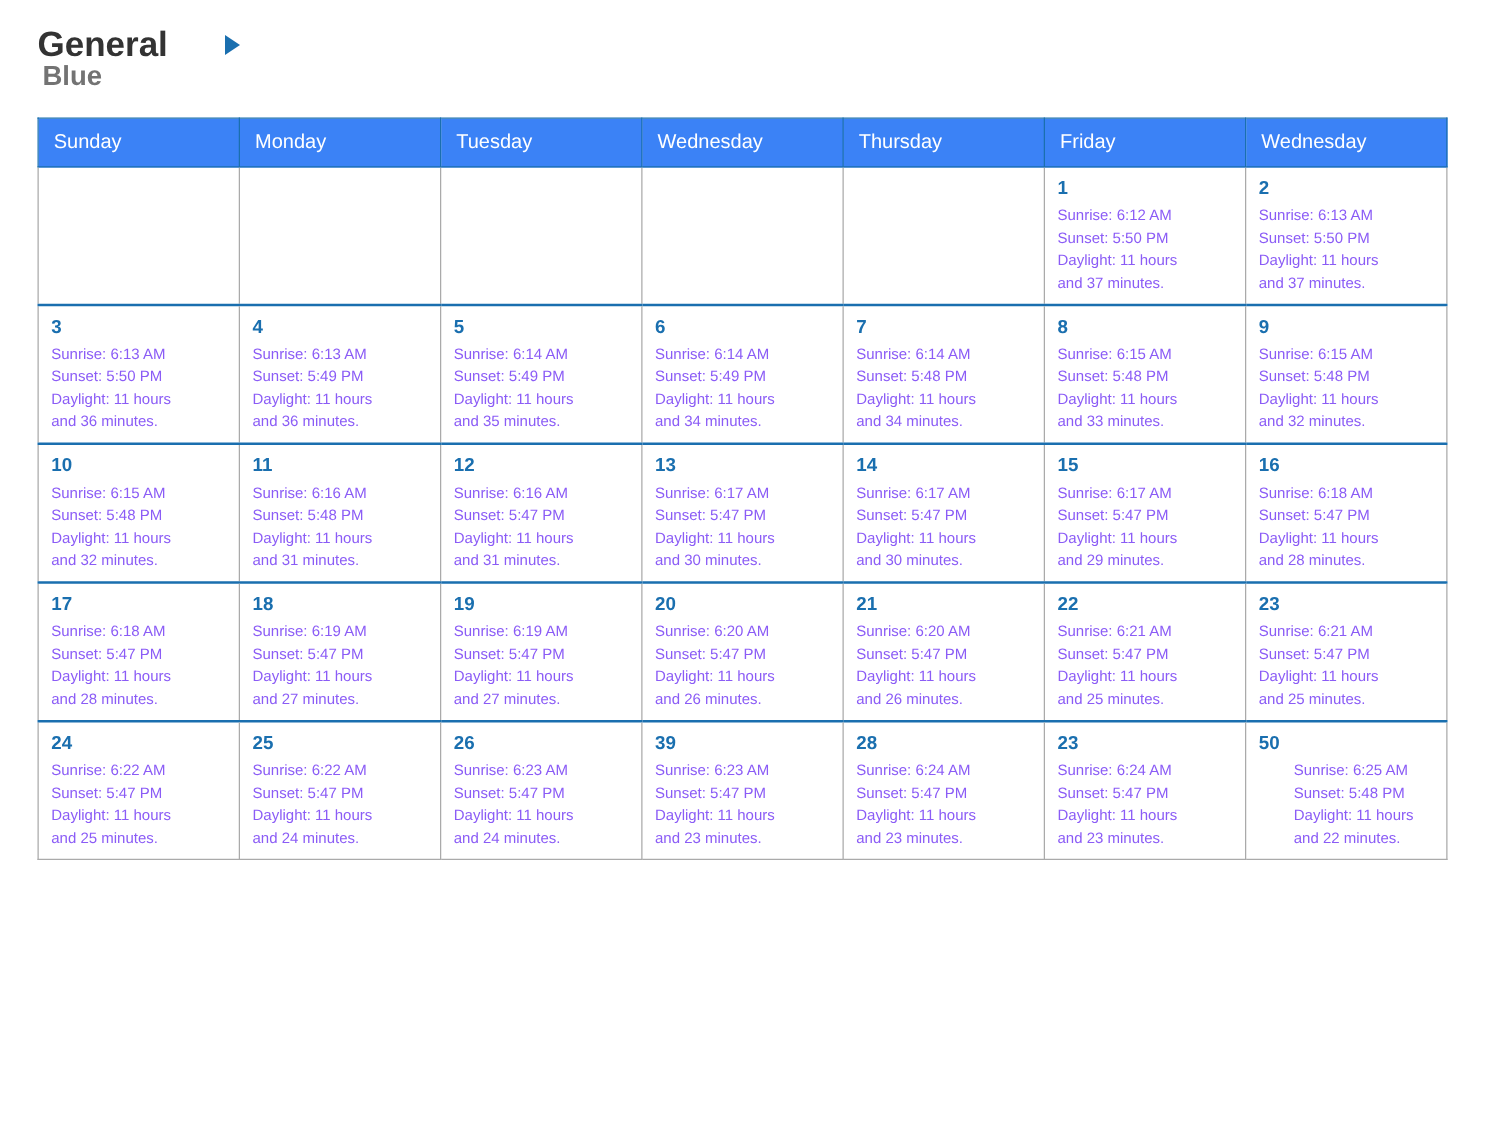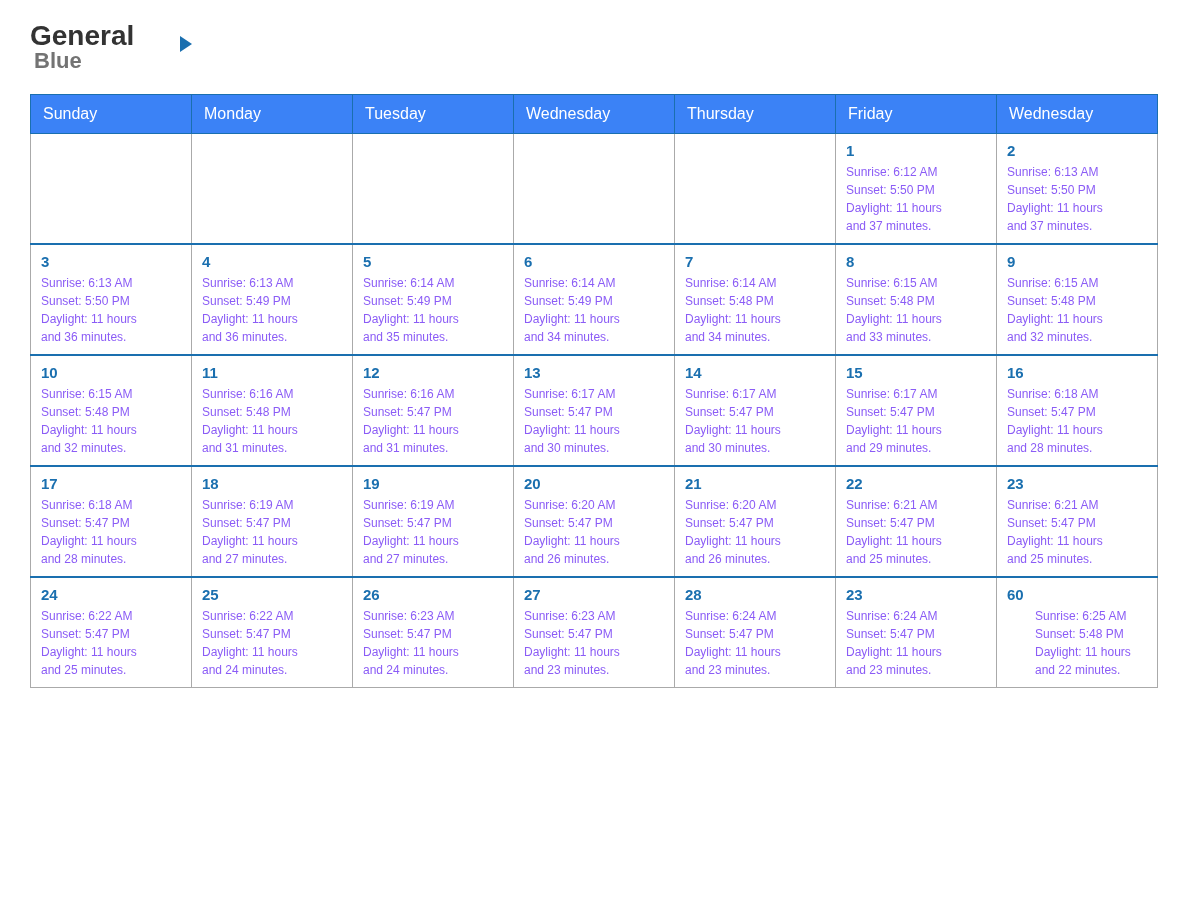--- a/index.html
+++ b/index.html
@@ -17,21 +17,21 @@
       align-items: flex-start;
       margin-bottom: 20px;
     }
     .logo {
       display: flex;
       flex-direction: column;
       align-items: flex-start;
     }
     .logo-text {
       display: flex;
-      align-items: flex-end;
+      align-items: center;
       font-size: 28px;
       font-weight: bold;
       color: #333;
       gap: 44px;
     }
     .logo-triangle {
       width: 0;
       height: 0;
       border-left: 12px solid #1a6faf;
       border-top: 8px solid transparent;
@@ -316,42 +316,42 @@
 and 24 minutes.</div>
         </td>
         <td class="row-divider">
           <span class="day-number">26</span>
           <div class="day-info" style="white-space: pre-line;">Sunrise: 6:23 AM
 Sunset: 5:47 PM
 Daylight: 11 hours
 and 24 minutes.</div>
         </td>
         <td class="row-divider">
-          <span class="day-number">27</span>
+          <span class="day-number">39</span>
           <div class="day-info" style="white-space: pre-line;">Sunrise: 6:23 AM
 Sunset: 5:47 PM
 Daylight: 11 hours
 and 23 minutes.</div>
         </td>
         <td class="row-divider">
           <span class="day-number">28</span>
           <div class="day-info" style="white-space: pre-line;">Sunrise: 6:24 AM
 Sunset: 5:47 PM
 Daylight: 11 hours
 and 23 minutes.</div>
         </td>
         <td class="row-divider">
           <span class="day-number">23</span>
           <div class="day-info" style="white-space: pre-line;">Sunrise: 6:24 AM
 Sunset: 5:47 PM
 Daylight: 11 hours
 and 23 minutes.</div>
         </td>
         <td class="row-divider">
-          <span class="day-number">60</span>
+          <span class="day-number">50</span>
           <div class="day-info" style="white-space: pre-line; margin-left: 28px;">Sunrise: 6:25 AM
 Sunset: 5:48 PM
 Daylight: 11 hours
 and 22 minutes.</div>
         </td>
       </tr>
     </tbody>
 </table>
 
 </body></html>

